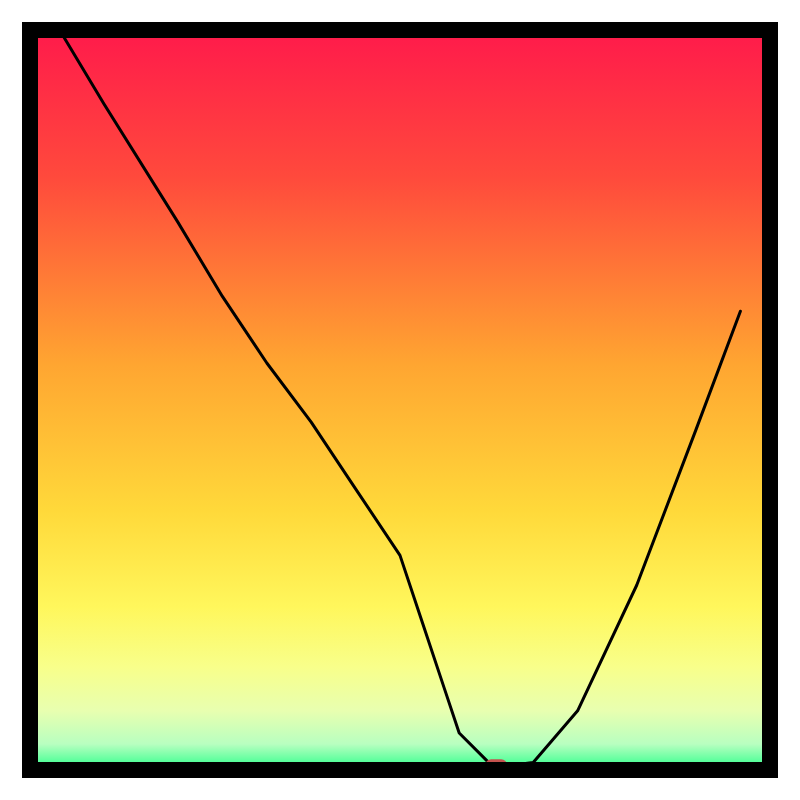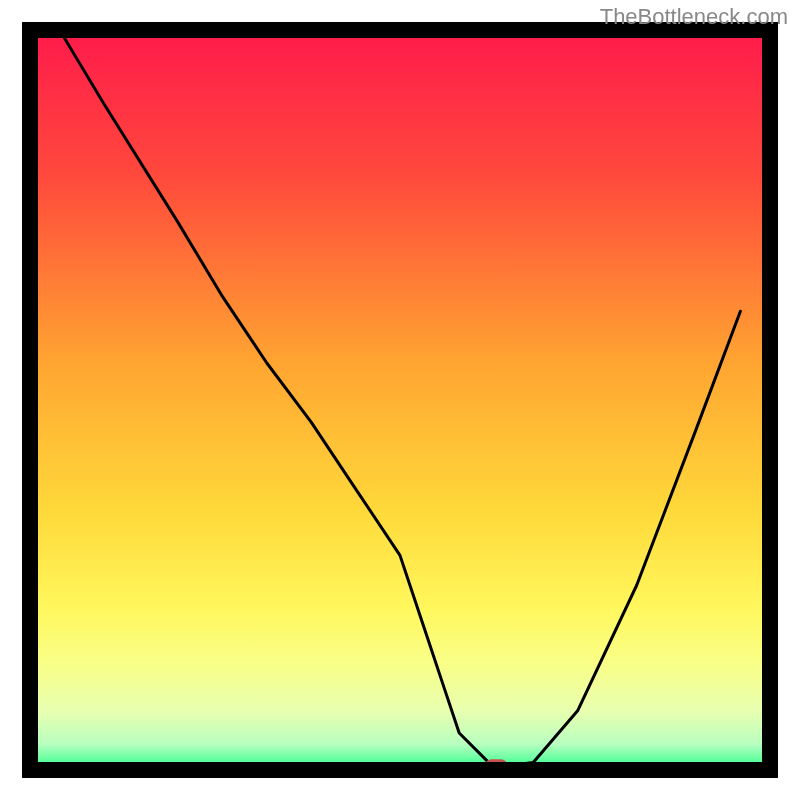--- a/index.html
+++ b/index.html
@@ -25,21 +25,20 @@
     z-index: 10;
   }
   svg {
     display: block;
   }
 </style>
 </head>
 <body>
 
 <div class="container">
-  <div class="watermark">TheBottleneck.com</div>
 
   <svg id="chart-svg" width="800" height="800" viewBox="0 0 800 800">
     <defs>
       <linearGradient id="bg-grad" x1="0" y1="0" x2="0" y2="1">
           <stop offset="0%" stop-color="#ff1a4b"></stop>
           <stop offset="20%" stop-color="#ff4a3c"></stop>
           <stop offset="45%" stop-color="#ffa531"></stop>
           <stop offset="65%" stop-color="#ffd93a"></stop>
           <stop offset="78%" stop-color="#fff75c"></stop>
           <stop offset="86%" stop-color="#f8ff8a"></stop>

